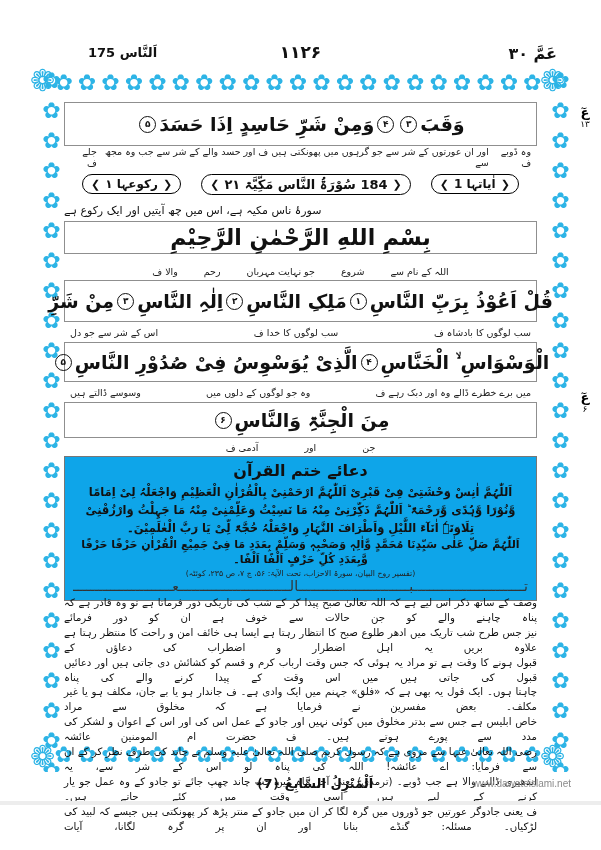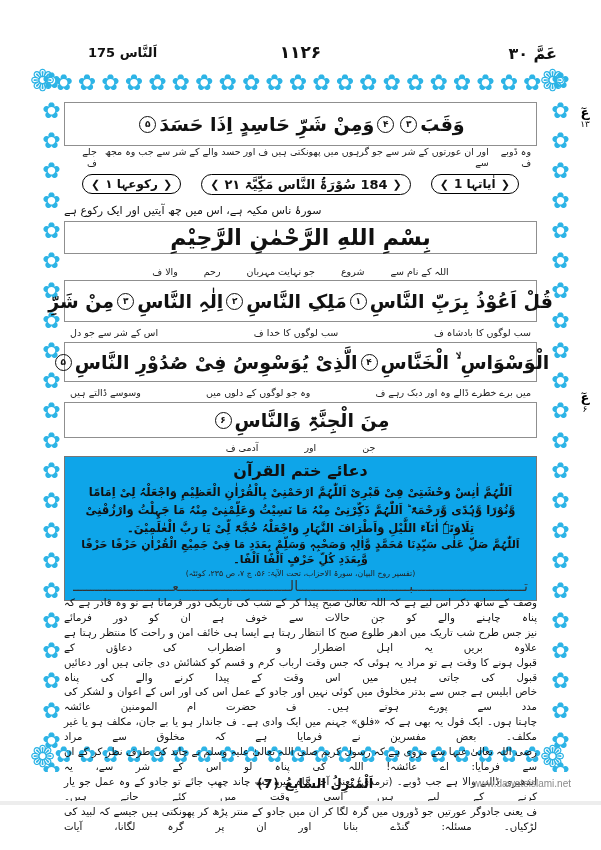--- a/index.html
+++ b/index.html
@@ -156,22 +156,22 @@
     <div class="dua-text">اَللّٰہُمَّ اٰنِسْ وَحْشَتِیْ فِیْ قَبْرِیْ اَللّٰہُمَّ ارْحَمْنِیْ بِالْقُرْاٰنِ الْعَظِیْمِ وَاجْعَلْہُ لِیْ اِمَامًا وَّنُوْرًا وَّہُدًی وَّرَحْمَۃً ؕ اَللّٰہُمَّ ذَکِّرْنِیْ مِنْہُ مَا نَسِیْتُ وَعَلِّمْنِیْ مِنْہُ مَا جَہِلْتُ وَارْزُقْنِیْ تِلَاوَتَہٗ اٰنَآءَ اللَّیْلِ وَاَطْرَافَ النَّہَارِ وَاجْعَلْہُ حُجَّۃً لِّیْ یَا رَبَّ الْعٰلَمِیْنَ۔</div>
     <div class="dua-text" style="font-size:11px;line-height:15px;">اَللّٰہُمَّ صَلِّ عَلٰی سَیِّدِنَا مُحَمَّدٍ وَّاٰلِہٖ وَصَحْبِہٖ وَسَلِّمْ بِعَدَدِ مَا فِیْ جَمِیْعِ الْقُرْاٰنِ حَرْفًا حَرْفًا وَّبِعَدَدِ کُلِّ حَرْفٍ اَلْفًا اَلْفًا۔</div>
     <div class="dua-ref">(تفسیر روح البیان، سورۃ الاحزاب، تحت الآیۃ: ۵۶، ج ۷، ص ۲۳۵، کوئٹہ)</div>
     <div class="dua-divider">تـــــــــــــــــــــــــــبـــــــــــــــــــــــــــالـــــــــــــــــــــــــــعـــــــــــــــــــــــــــ</div>
   </div>
 
   <div class="abs commentary" style="top:575px;margin-top:21px;">
       <div class="c-line">وصف کے ساتھ ذکر اس لیے ہے کہ اللہ تعالیٰ صبح پیدا کر کے شب کی تاریکی دور فرماتا ہے تو وہ قادر ہے کہ پناہ چاہنے والے کو جن حالات سے خوف ہے ان کو دور فرمائے</div>
       <div class="c-line">نیز جس طرح شب تاریک میں ادھر طلوع صبح کا انتظار رہتا ہے ایسا ہی خائف امن و راحت کا منتظر رہتا ہے علاوہ بریں یہ اہل اضطرار و اضطراب کی دعاؤں کے</div>
       <div class="c-line">قبول ہونے کا وقت ہے تو مراد یہ ہوئی کہ جس وقت ارباب کرم و قسم کو کشائش دی جاتی ہیں اور دعائیں قبول کی جاتی ہیں میں اس وقت کے پیدا کرنے والے کی پناہ</div>
+      <div class="c-line">چاہتا ہوں۔ ایک قول یہ بھی ہے کہ «فلق» جہنم میں ایک وادی ہے۔ ف جاندار ہو یا بے جان، مکلف ہو یا غیر مکلف۔ بعض مفسرین نے فرمایا ہے کہ مخلوق سے مراد</div>
       <div class="c-line">خاص ابلیس ہے جس سے بدتر مخلوق میں کوئی نہیں اور جادو کے عمل اس کی اور اس کے اعوان و لشکر کی مدد سے پورے ہوتے ہیں۔ ف حضرت ام المومنین عائشہ</div>
-      <div class="c-line">چاہتا ہوں۔ ایک قول یہ بھی ہے کہ «فلق» جہنم میں ایک وادی ہے۔ ف جاندار ہو یا بے جان، مکلف ہو یا غیر مکلف۔ بعض مفسرین نے فرمایا ہے کہ مخلوق سے مراد</div>
       <div class="c-line">رضی اللہ تعالیٰ عنہا سے مروی ہے کہ رسول کریم صلی اللہ تعالیٰ علیہ وسلم نے چاند کی طرف نظر کر کے ان سے فرمایا: اے عائشہ! اللہ کی پناہ لو اس کے شر سے، یہ</div>
       <div class="c-line">اندھیری ڈالنے والا ہے جب ڈوبے۔ (ترمذی) یعنی آخر ماہ میں جب چاند چھپ جائے تو جادو کے وہ عمل جو یار کرنے کے لیے ہیں اسی وقت میں کئے جاتے ہیں۔</div>
       <div class="c-line">ف یعنی جادوگر عورتیں جو ڈوروں میں گرہ لگا کر ان میں جادو کے منتر پڑھ کر پھونکتی ہیں جیسے کہ لبید کی لڑکیاں۔ مسئلہ: گنڈے بنانا اور ان پر گرہ لگانا، آیات</div>
     </div>
 
   <div class="abs footer-manzil" style="top:776px;left:14px;">اَلْمَنْزِلُ السَّابِعُ ﴿7﴾</div>
   <div class="abs website" style="top:778px;right:30px;">www.dawateislami.net</div>
   <div class="abs gray-strip" style="top:801px;"></div>
 
 </div>

